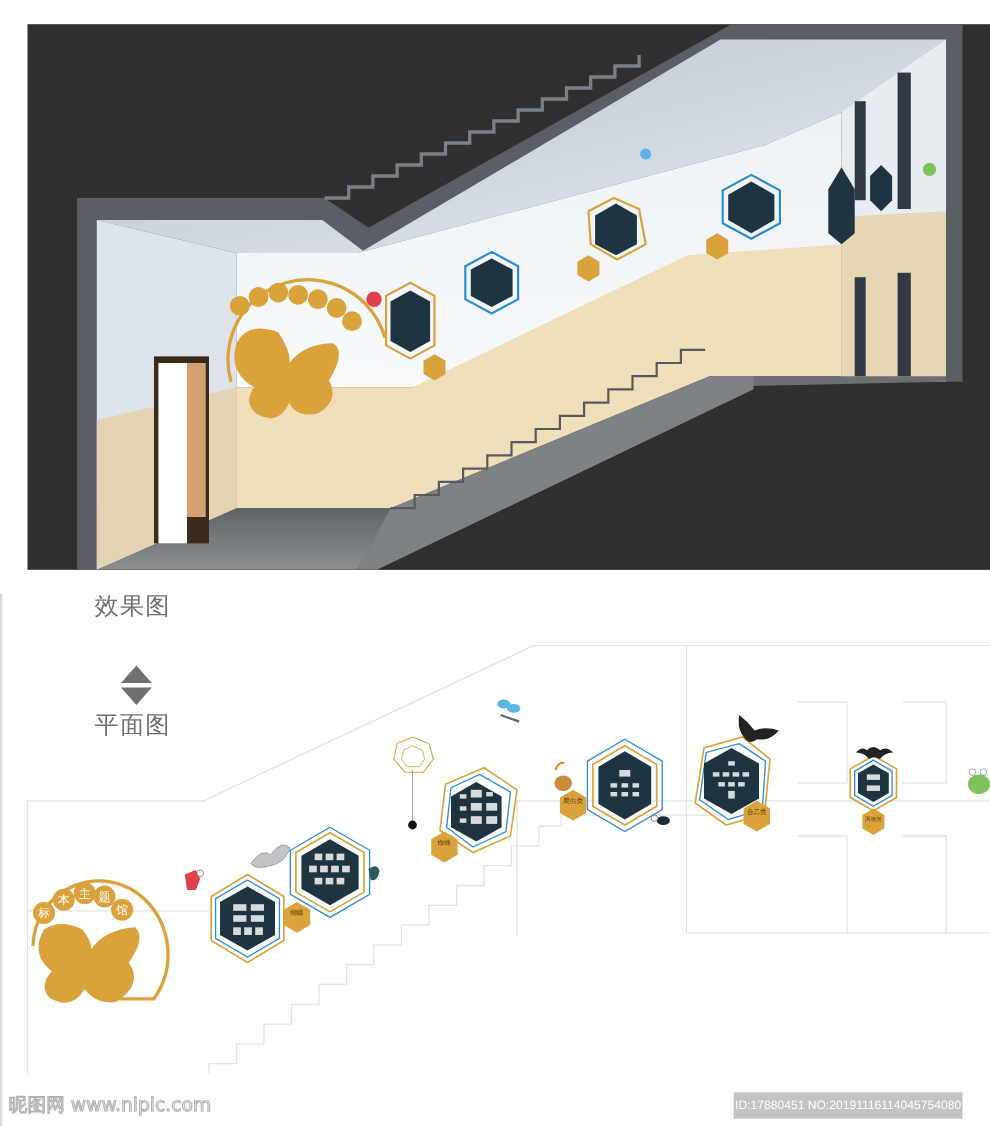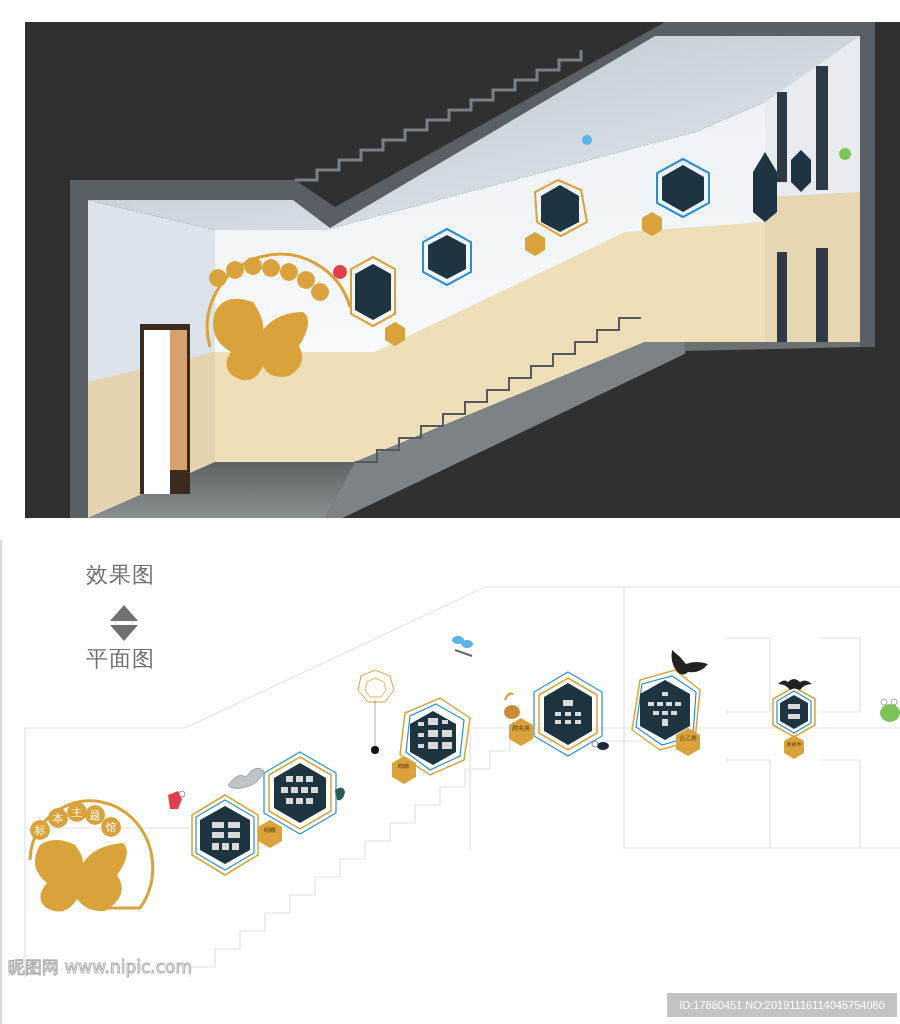--- a/index.html
+++ b/index.html
@@ -5,30 +5,30 @@
   * { box-sizing: border-box; margin: 0; padding: 0; }
   html, body { width: 900px; height: 1024px; background: #ffffff; overflow: hidden; }
   body { position: relative; font-family: "DejaVu Sans", sans-serif; }
 
   
   #render { position: absolute; left: 25px; top: 22px; width: 875px; height: 496px; background: #303030; overflow: hidden; }
   #render svg { position: absolute; left: 0; top: 0; }
 
   
   .legend-label { position: absolute; left: 86px; font-size: 22px; color: #707070; letter-spacing: 1px; font-family: "DejaVu Sans", sans-serif; }
-  #legend-top { top: 560px; text-align: center; }
+  #legend-top { top: 536px; text-align: center; }
   #legend-bottom { top: 644px; }
   #legend-arrows { position: absolute; left: 108px; top: 603px; width: 32px; height: 40px; }
 
   
   #plan { position: absolute; left: 0; top: 560px; width: 900px; height: 420px; }
 
   
-  #watermark-logo { position: absolute; left: 8px; top: 956px; font-size: 17px; color: #ffffff; -webkit-text-stroke: 1px #b0b0b0; font-family: "DejaVu Sans", sans-serif; letter-spacing: 0px; }
-  #watermark-id { position: absolute; left: 667px; top: 993px; width: 230px; height: 24px; background: #c3c3c3; color: #ffffff; font-size: 11px; line-height: 24px; text-align: center; font-family: "Liberation Sans", sans-serif; }
+  #watermark-logo { position: absolute; left: 8px; top: 993px; font-size: 17px; color: #ffffff; -webkit-text-stroke: 1px #b0b0b0; font-family: "DejaVu Sans", sans-serif; letter-spacing: 0px; }
+  #watermark-id { position: absolute; left: 667px; top: 993px; width: 208px; height: 24px; background: #c3c3c3; color: #ffffff; font-size: 11px; line-height: 24px; text-align: center; font-family: "Liberation Sans", sans-serif; }
   #left-edge { position: absolute; left: 0; top: 540px; width: 2px; height: 484px; background: #d8d8d8; }
 </style>
 </head>
 <body>
 
 <div id="render">
   <svg width="875" height="496" viewBox="0 0 875 496">
     <defs>
       <linearGradient id="wallGrad" x1="0" y1="0" x2="0" y2="1">
         <stop offset="0" stop-color="#eef2f6"></stop>

